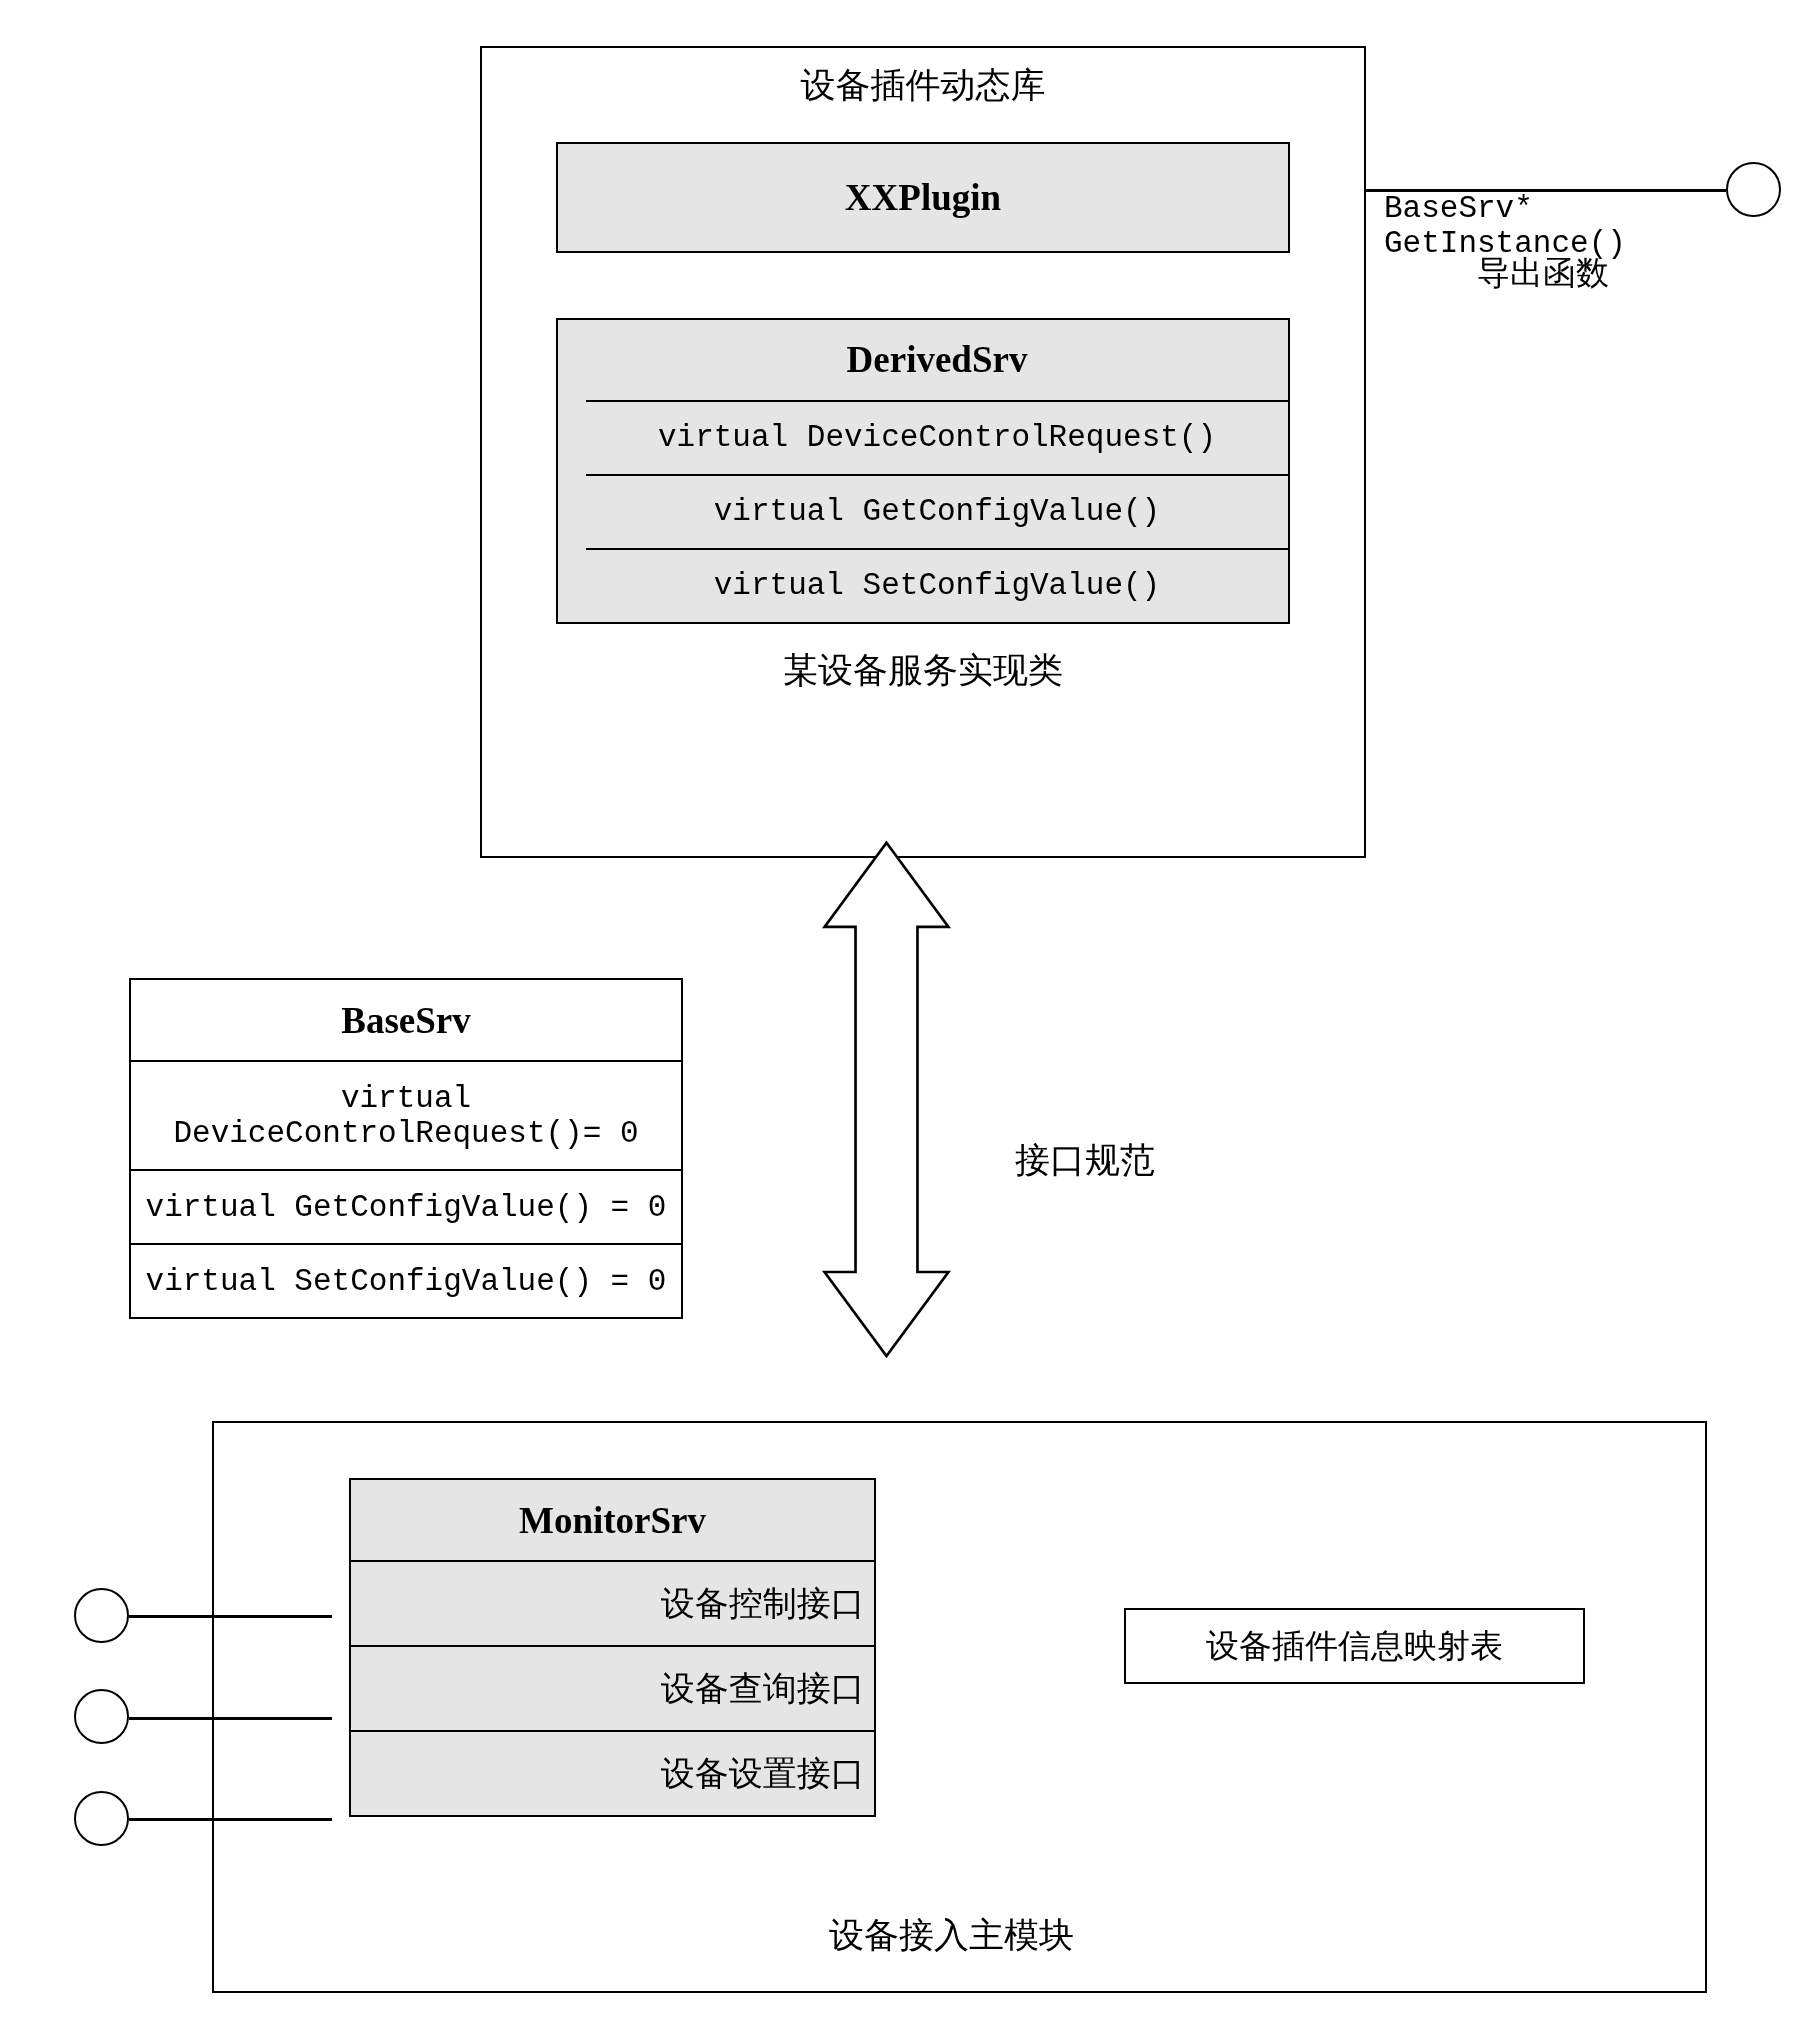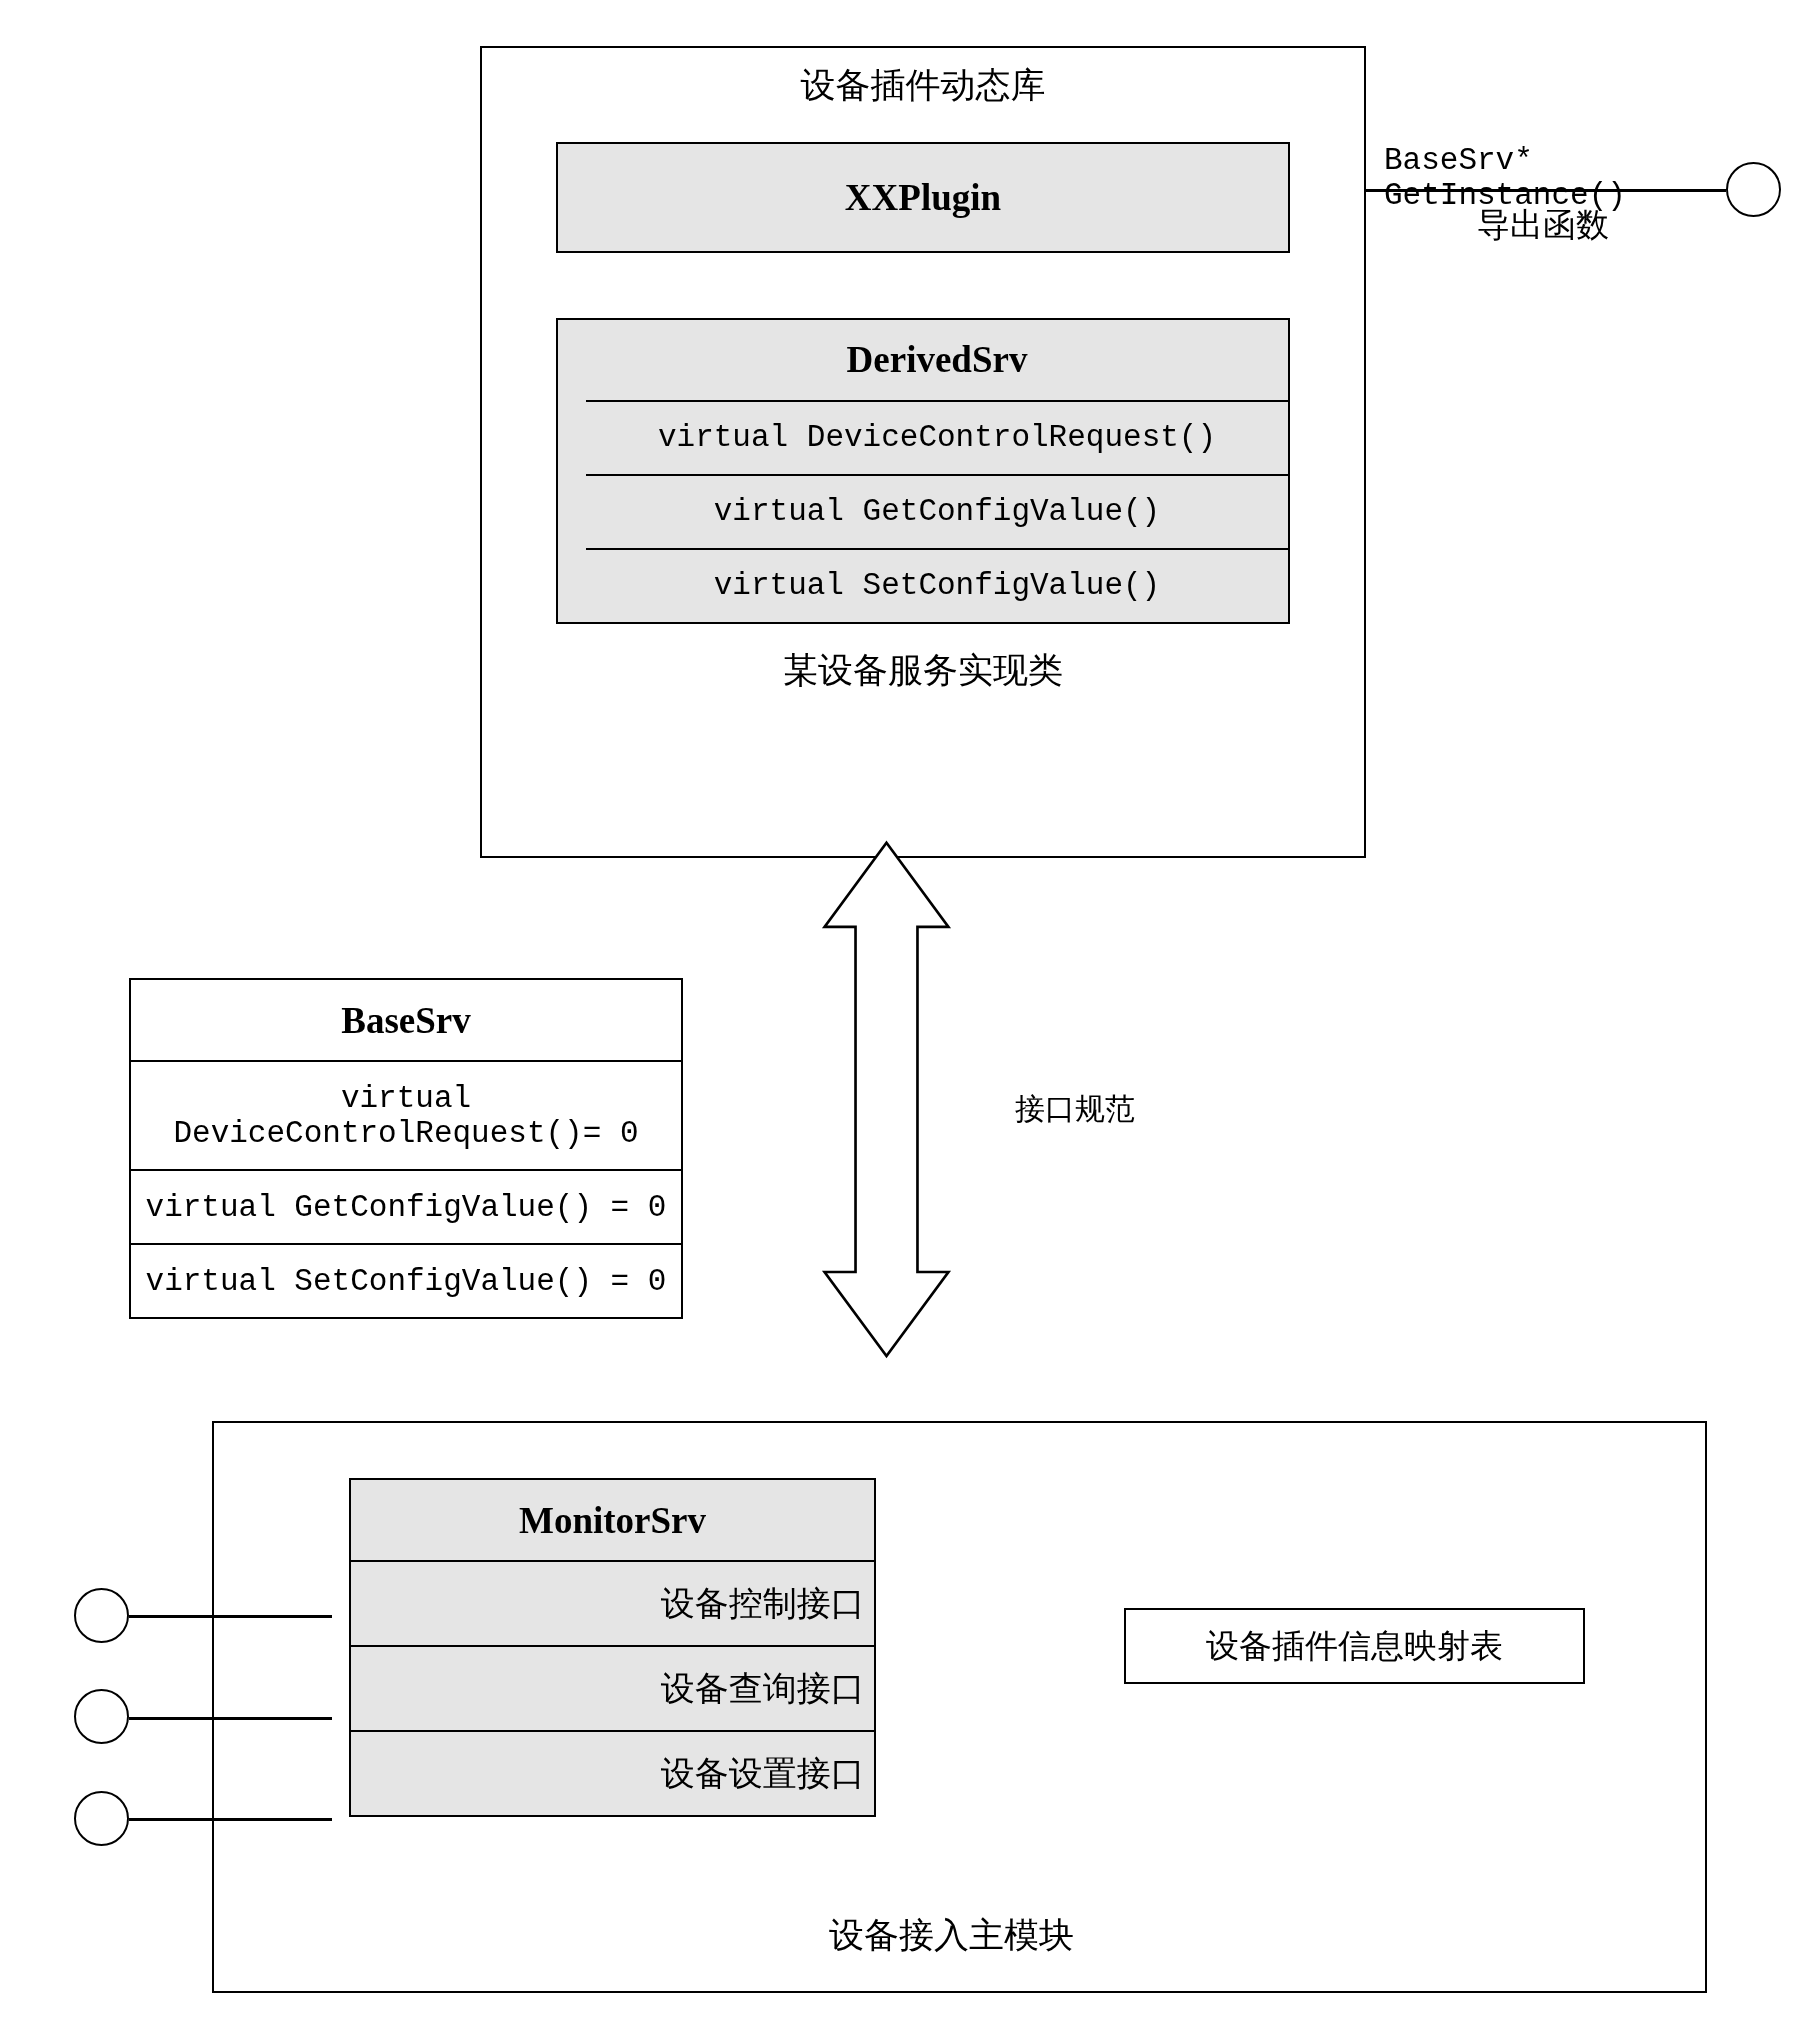--- a/index.html
+++ b/index.html
@@ -46,20 +46,21 @@
     }
     .cell-cn {
       border-top: 2.8px solid #000;
       text-align: right;
       font-size: 34px;
       padding: 18.5px 9.2px;
     }
     .label {
       position: absolute;
       font-size: 33px;
+      margin-top: 48px;
     }
     .mono-label {
       font-family: "Courier New", monospace;
       font-size: 31px;
     }
     .circle {
       position: absolute;
       width: 55px;
       height: 55px;
       border: 2.8px solid #000;
@@ -106,21 +107,21 @@
   <div class="label" style="left:1440px; top:166px;">导出函数</div>
   <div class="circle" style="left:1689px; top:125px;"></div>
 
   <div class="box" style="left:92px; top:941px; width:554px;">
     <div class="bold-title">BaseSrv</div>
     <div class="cell">virtual DeviceControlRequest()= 0</div>
     <div class="cell">virtual GetConfigValue() = 0</div>
     <div class="cell">virtual SetConfigValue() = 0</div>
   </div>
 
-  <div class="label" style="left:978px; top:1052px; font-size:30px;">接口规范</div>
+  <div class="label" style="left:978px; top:1052px; font-size:35px;">接口规范</div>
 
   <svg class="overlay" viewBox="0 0 1946 2206">
     <g fill="#fff" stroke="#000" stroke-width="3">
 
       <path d="M 960 905
                L 1030 1000
                L 995 1000
                L 995 1390
                L 1030 1390
                L 960 1485

